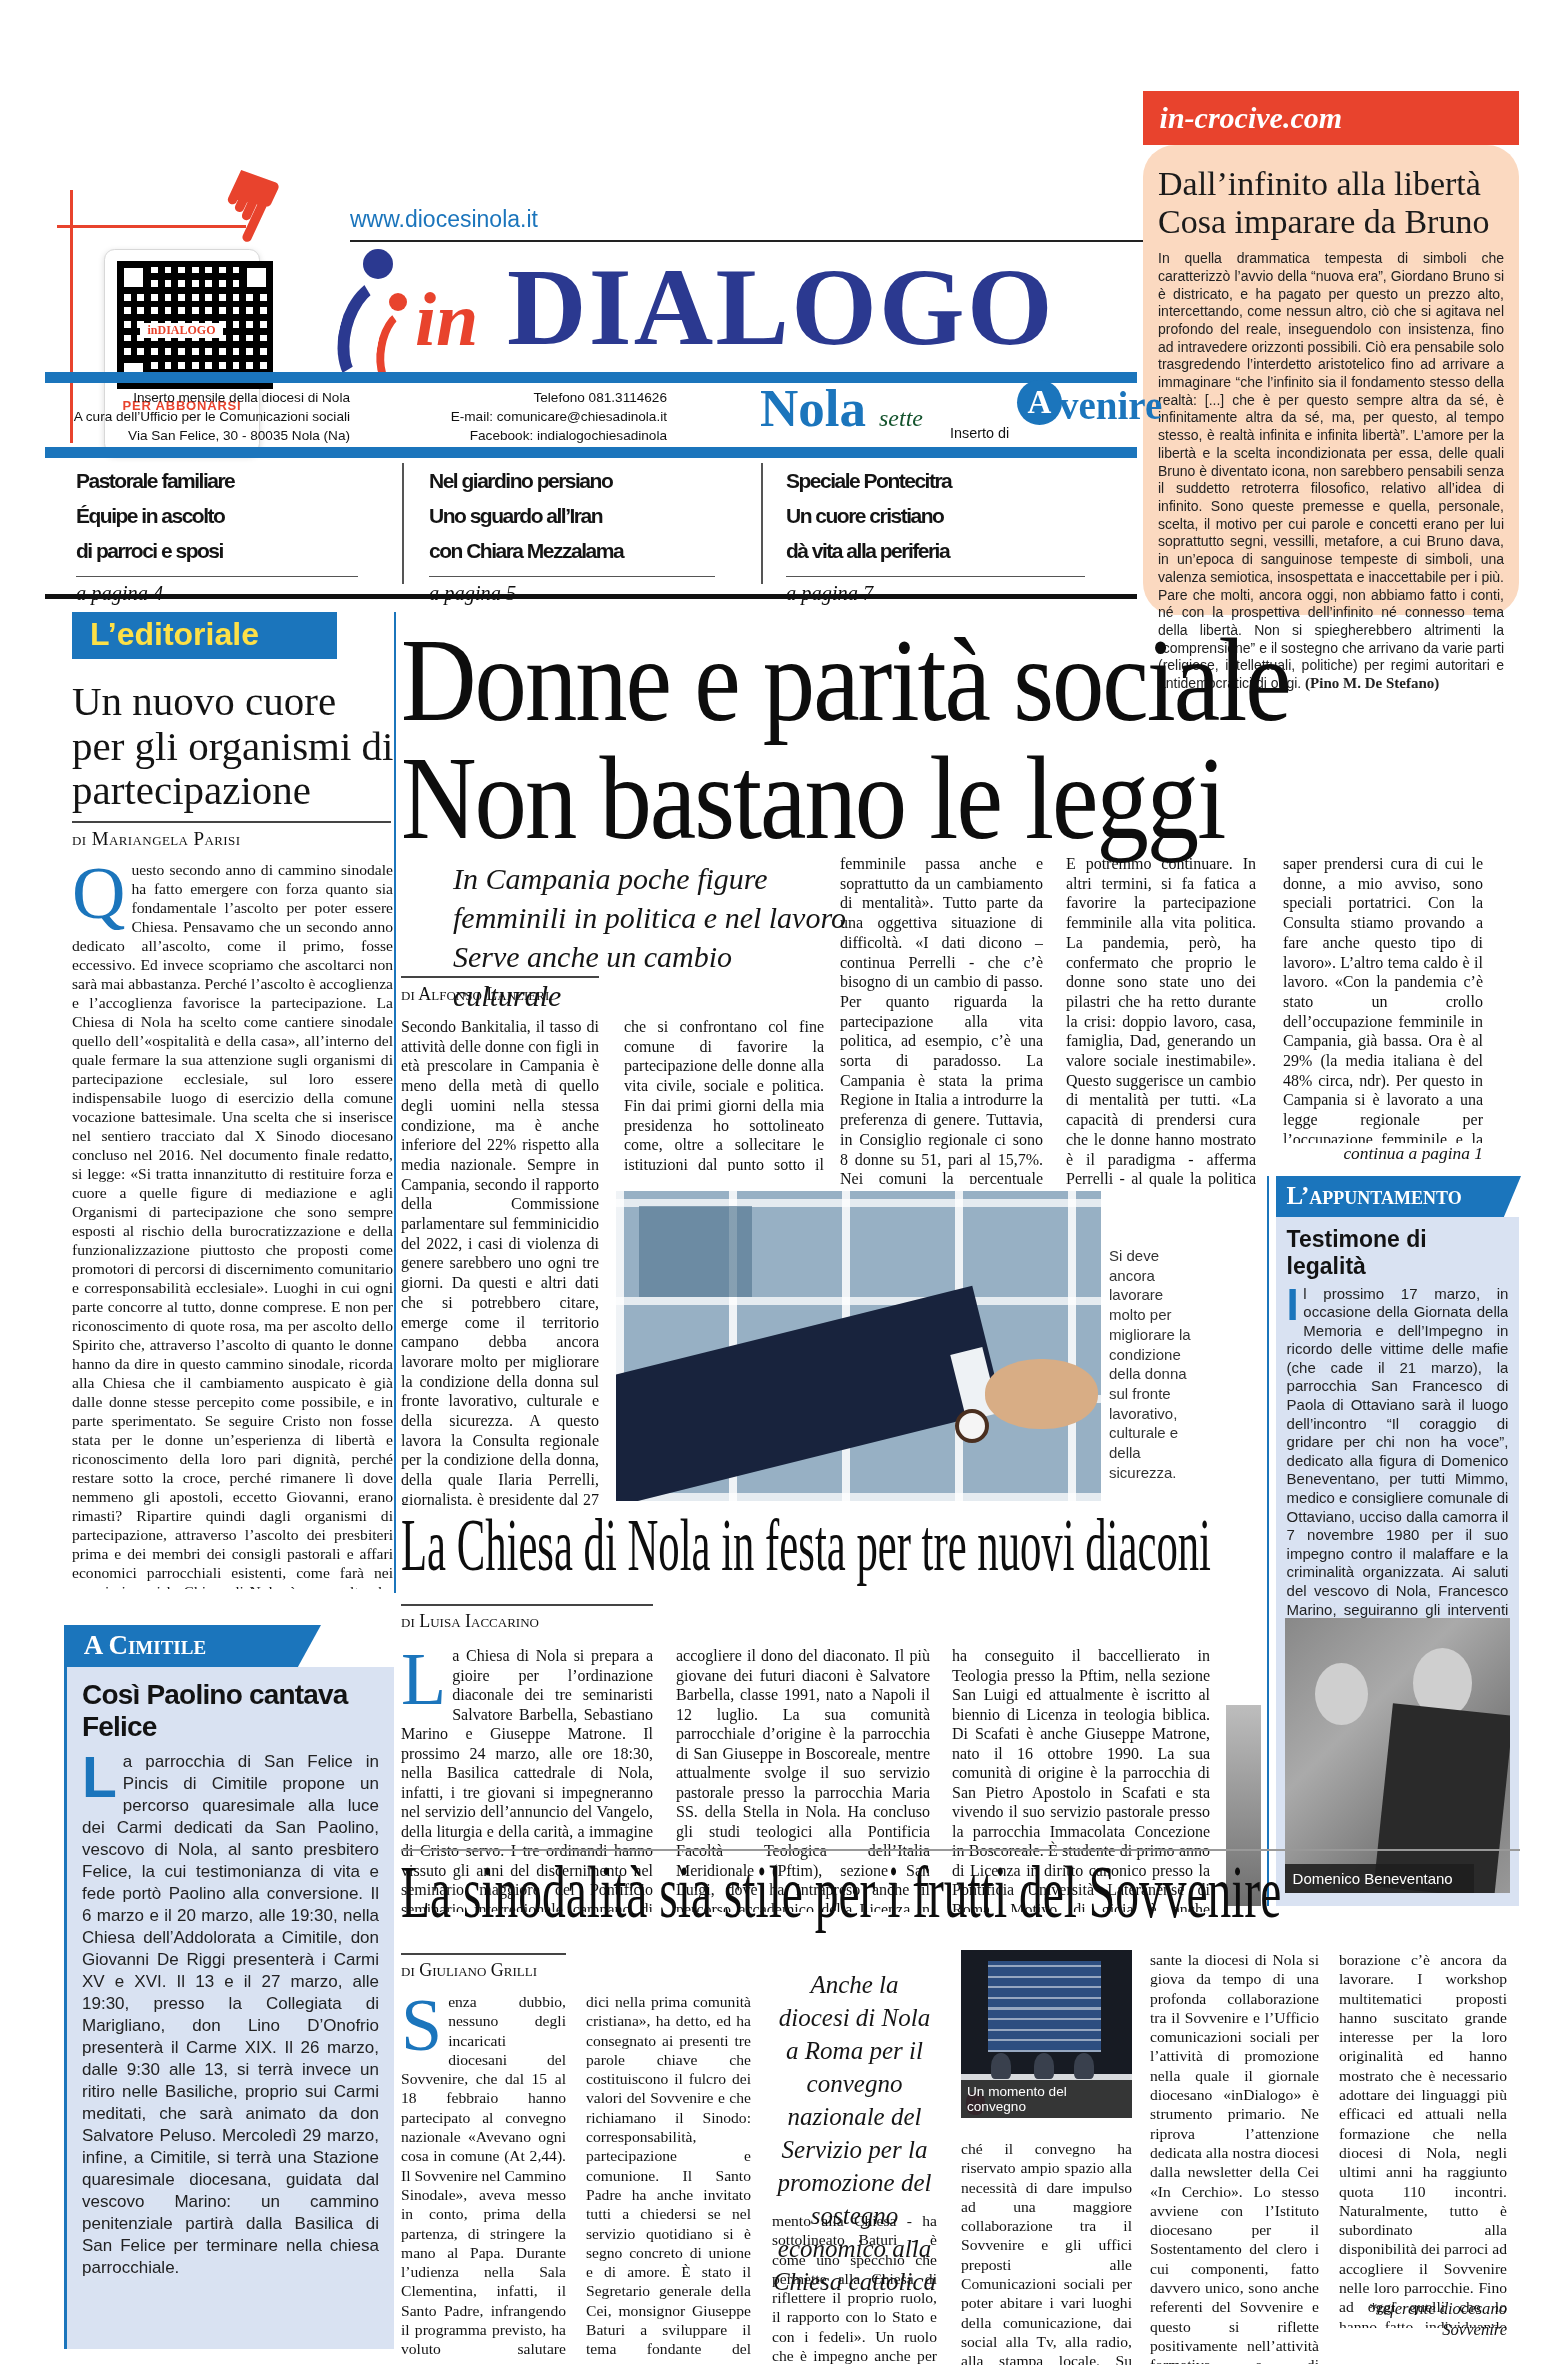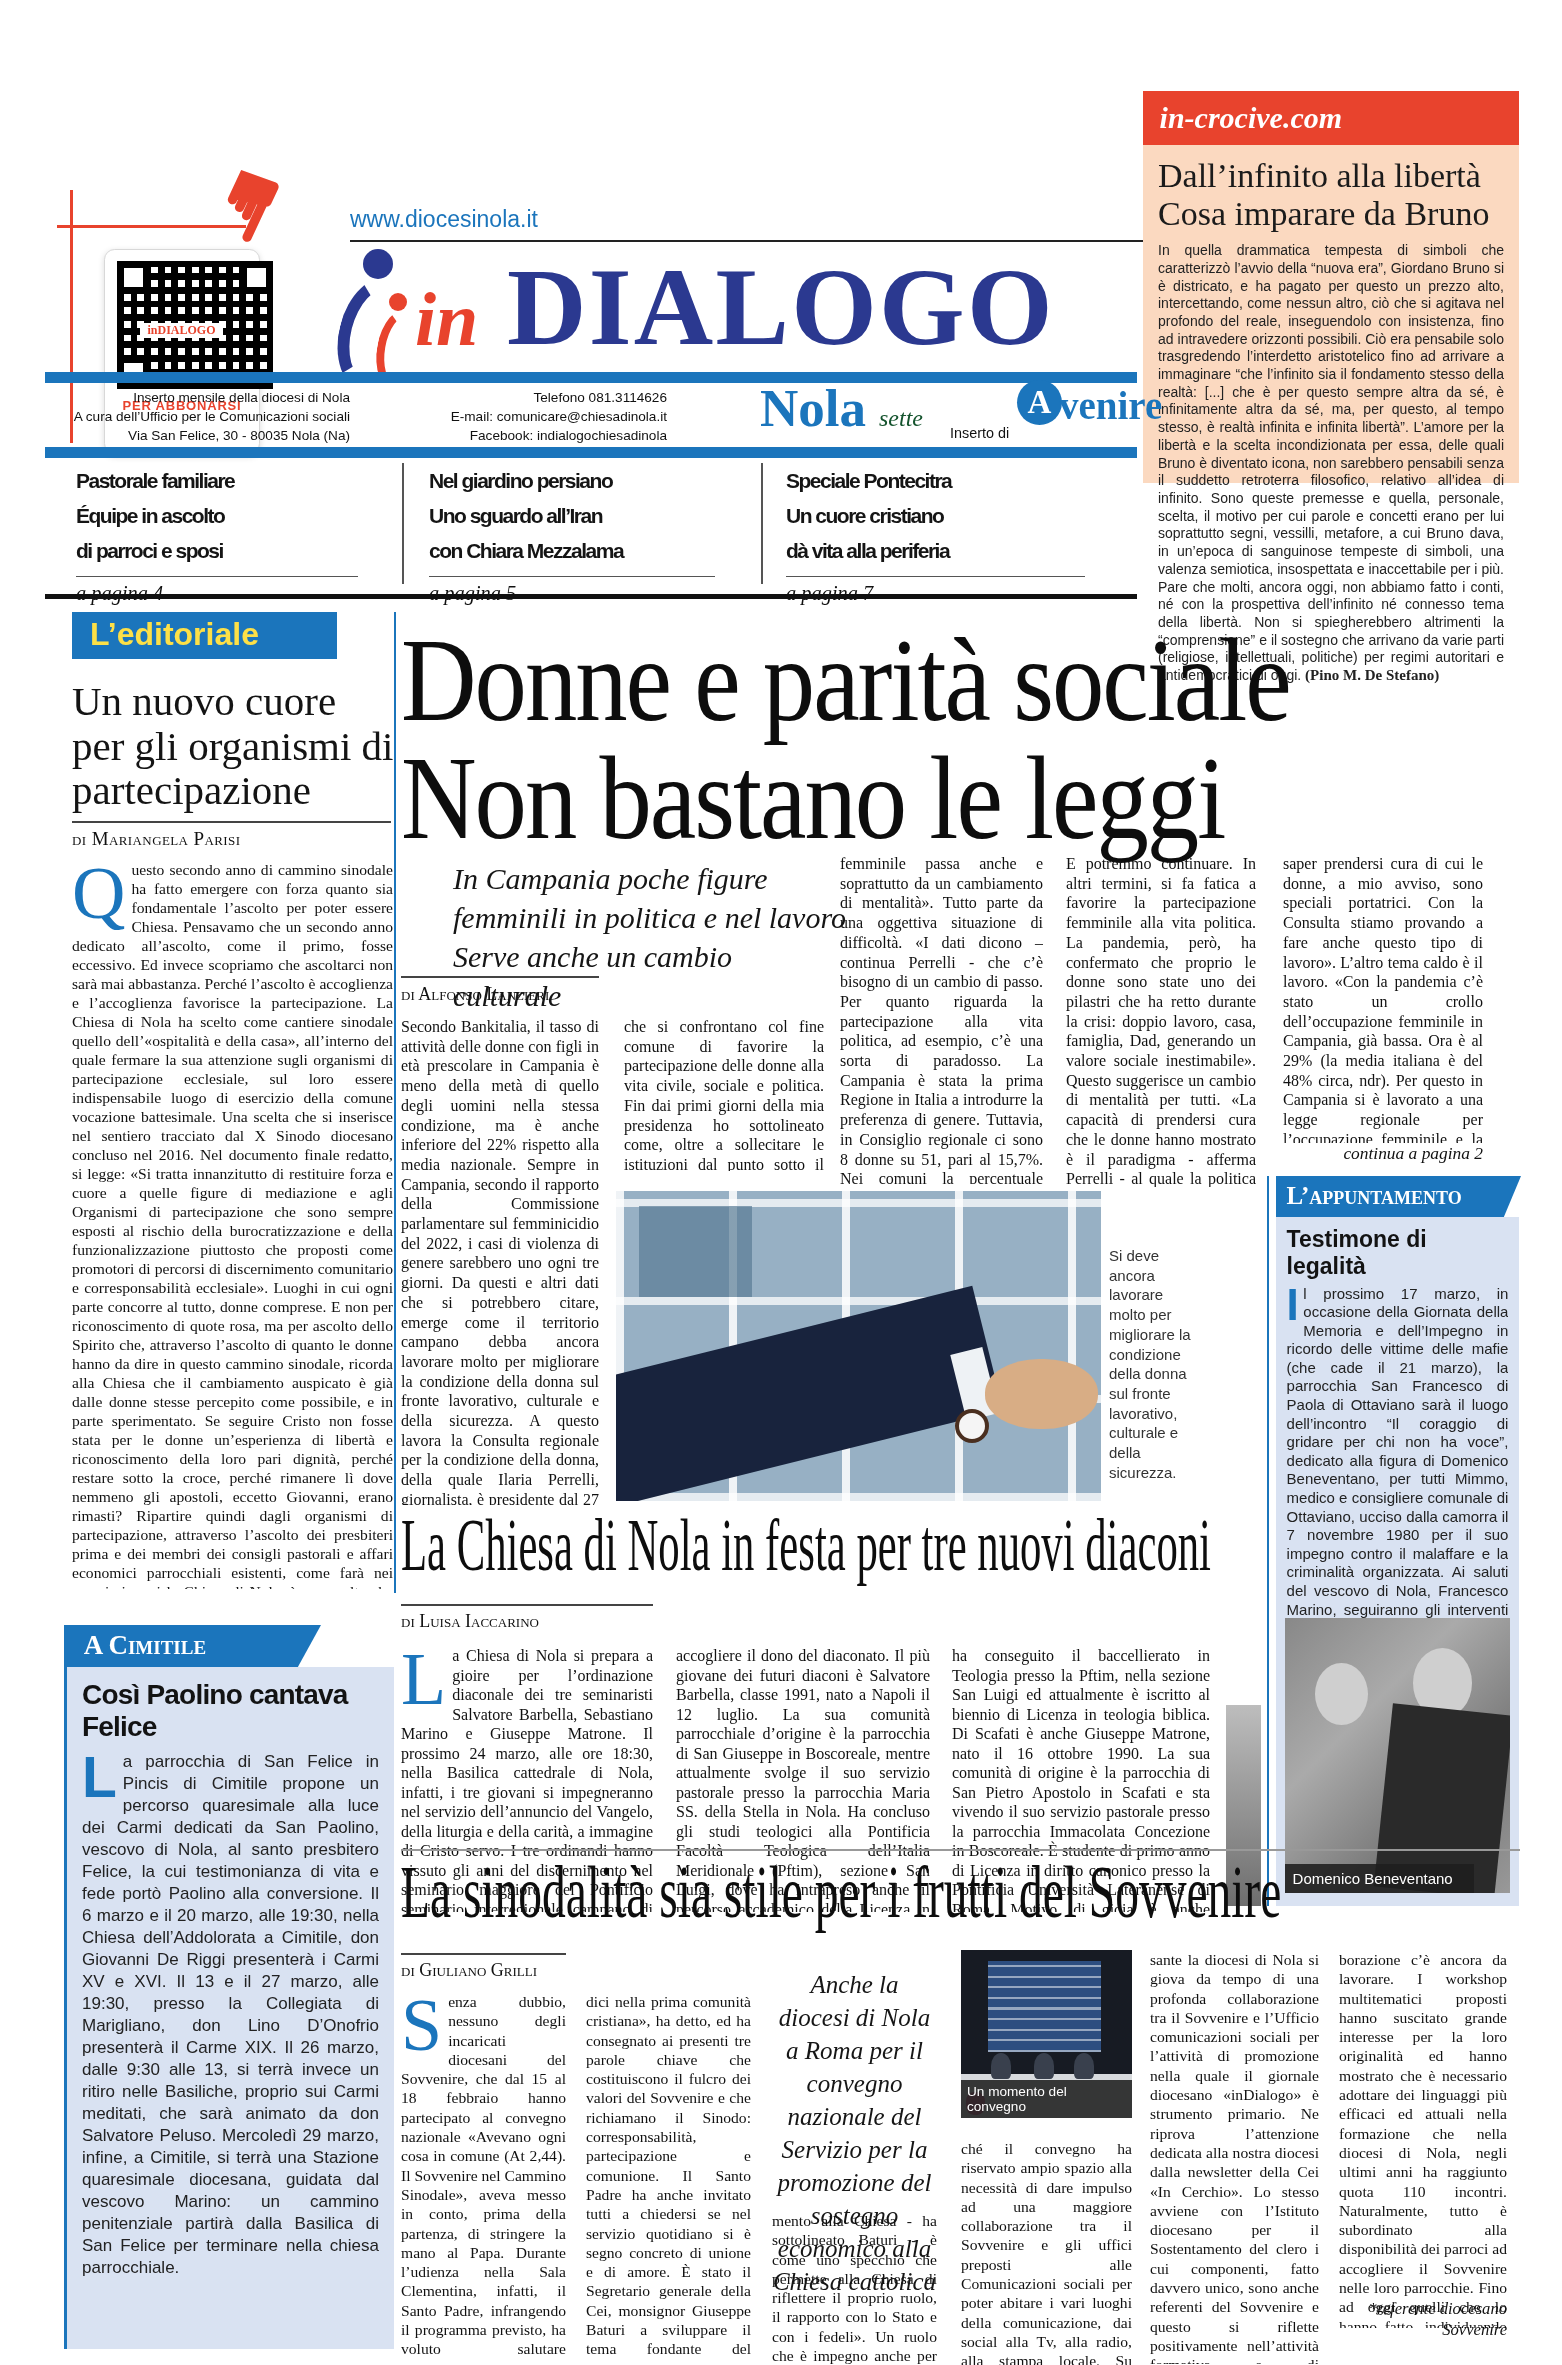--- a/index.html
+++ b/index.html
@@ -47,21 +47,21 @@
   .ns-nola{position:absolute;left:0;top:0;font-weight:bold;font-size:53px;color:#1b75bc;}
   .ns-sette{position:absolute;left:119px;top:27px;font-style:italic;font-weight:normal;font-size:24px;color:#14532d;}
   .ns-inserto{position:absolute;left:190px;top:47px;font-size:14.4px;color:#111;font-family:"Liberation Sans",sans-serif;}
   .ns-a{position:absolute;left:257px;top:1.5px;width:45px;height:45px;border-radius:50%;background:#1b75bc;color:#fff;
         text-align:center;line-height:45px;font-size:33px;font-weight:bold;}
   .ns-venire{position:absolute;left:299px;top:4.5px;font-weight:bold;font-size:39px;color:#1b75bc;}
 
   
   .incro-banner{left:1143px;top:91px;width:376px;height:54px;background:#e8432d;color:#fff;
                 font-style:italic;font-weight:bold;font-size:30px;line-height:54px;padding-left:16.6px;box-sizing:border-box;}
-  .incro-box{left:1143px;top:145px;width:376px;height:338px;background:#fbd9c0;padding:12px 15px;box-sizing:border-box;}
+  .incro-box{left:1143px;top:145px;width:376px;height:470px;background:#fbd9c0;padding:20px 15px;box-sizing:border-box;border-radius:32px;}
   .incro-title{font-size:34px;line-height:1.12;color:#1b1b1b;margin-bottom:9px;}
   .incro-body{font-family:"Liberation Sans",sans-serif;font-size:14px;line-height:17.7px;text-align:justify;color:#222;}
   .incro-body b{font-family:"Liberation Serif",serif;font-size:15px;}
 
   
   .teaser{top:463px;height:125px;}
   .t1{left:76px;width:306px;}
   .t2{left:429px;width:311px;}
   .t3{left:786px;width:325px;}
   .teaser-title{font-family:"Liberation Sans",sans-serif;font-weight:bold;font-size:21px;line-height:35px;letter-spacing:-1.5px;color:#151515;}
@@ -283,21 +283,21 @@
     <div>femminili in politica e nel lavoro</div>
     <div>Serve anche un cambio culturale</div>
   </div>
   <div class="abs m-bylinerule"></div>
   <div class="abs m-byline">di Alfonso Lanzieri</div>
   <div class="abs mcol mc1 just ov">Secondo Bankitalia, il tasso di attività delle donne con figli in età prescolare in Campania è meno della metà di quello degli uomini nella stessa condizione, ma è anche inferiore del 22% rispetto alla media nazionale. Sempre in Campania, secondo il rapporto della Commissione parlamentare sul femminicidio del 2022, i casi di violenza di genere sarebbero uno ogni tre giorni. Da questi e altri dati che si potrebbero citare, emerge come il territorio campano debba ancora lavorare molto per migliorare la condizione della donna sul fronte lavorativo, culturale e della sicurezza. A questo lavora la Consulta regionale per la condizione della donna, della quale Ilaria Perrelli, giornalista, è presidente dal 27 ottobre 2022. «L’organismo che presiedo – racconta Perrelli – è istituito dal Consiglio regionale della Campania. È composta di 70 donne che vengono dal mondo delle associazioni, degli ordini professionali e dei partiti. Già questo è un elemento importante: diversi mondi</div>
   <div class="abs mcol mc2 just ov">che si confrontano col fine comune di favorire la partecipazione delle donne alla vita civile, sociale e politica. Fin dai primi giorni della mia presidenza ho sottolineato come, oltre a sollecitare le istituzioni dal punto sotto il profilo legislativo – cosa che ci pertiene in modo specifico – era importante agire anche sotto il profilo culturale. Non si tratta solo di far rispettare le leggi o di scriverne altre: il progresso per la condizione</div>
   <div class="abs mcol mc3 just ov">femminile passa anche e soprattutto da un cambiamento di mentalità». Tutto parte da una oggettiva situazione di difficoltà. «I dati dicono – continua Perrelli - che c’è bisogno di un cambio di passo. Per quanto riguarda la partecipazione alla vita politica, ad esempio, c’è una sorta di paradosso. La Campania è stata la prima Regione in Italia a introdurre la preferenza di genere. Tuttavia, in Consiglio regionale ci sono 8 donne su 51, pari al 15,7%. Nei comuni la percentuale delle elette è del il 34% in quelli con meno di quindicimila abitanti e il 32% con quelli che hanno più di quindicimila abitanti. Tra i sindaci le donne sono solo il 5%.</div>
   <div class="abs mcol mc4 just ov">E potremmo continuare. In altri termini, si fa fatica a favorire la partecipazione femminile alla vita politica. La pandemia, però, ha confermato che proprio le donne sono state uno dei pilastri che ha retto durante la crisi: doppio lavoro, casa, famiglia, Dad, generando un valore sociale inestimabile». Questo suggerisce un cambio di mentalità per tutti. «La capacità di prendersi cura che le donne hanno mostrato è il paradigma - afferma Perrelli - al quale la politica deve ispirarsi per costruire quello che in area cattolica si chiama ‘welfare umano’». Come concretizzare tutto ciò? «Serve una rete sociale e politica capace di valorizzare questo</div>
   <div class="abs mcol mc5 just ov">saper prendersi cura di cui le donne, a mio avviso, sono speciali portatrici. Con la Consulta stiamo provando a fare anche questo tipo di lavoro». L’altro tema caldo è il lavoro. «Con la pandemia c’è stato un crollo dell’occupazione femminile in Campania, già bassa. Ora è al 29% (la media italiana è del 48% circa, ndr). Per questo in Campania si è lavorato a una legge regionale per l’occupazione femminile e la parità salariale. Devo dire perciò - prosegue Perrelli - che almeno sotto il profilo legislativo, la Regione non è più indietro di altre, ma le leggi vanno sostenute da uno scatto culturale».</div>
-  <div class="abs continua">continua a pagina 2</div>
+  <div class="abs continua">continua a pagina 1</div>
 
   <div class="abs photo1">
     <div class="grid"></div>
     <div class="shelf"></div>
     <div class="arm"></div>
     <div class="cuff"></div>
     <div class="hands"></div>
     <div class="watch"></div>
   </div>
   <div class="abs caption1">Si deve ancora lavorare molto per migliorare la condizione della donna sul fronte lavorativo, culturale e della sicurezza.</div>

